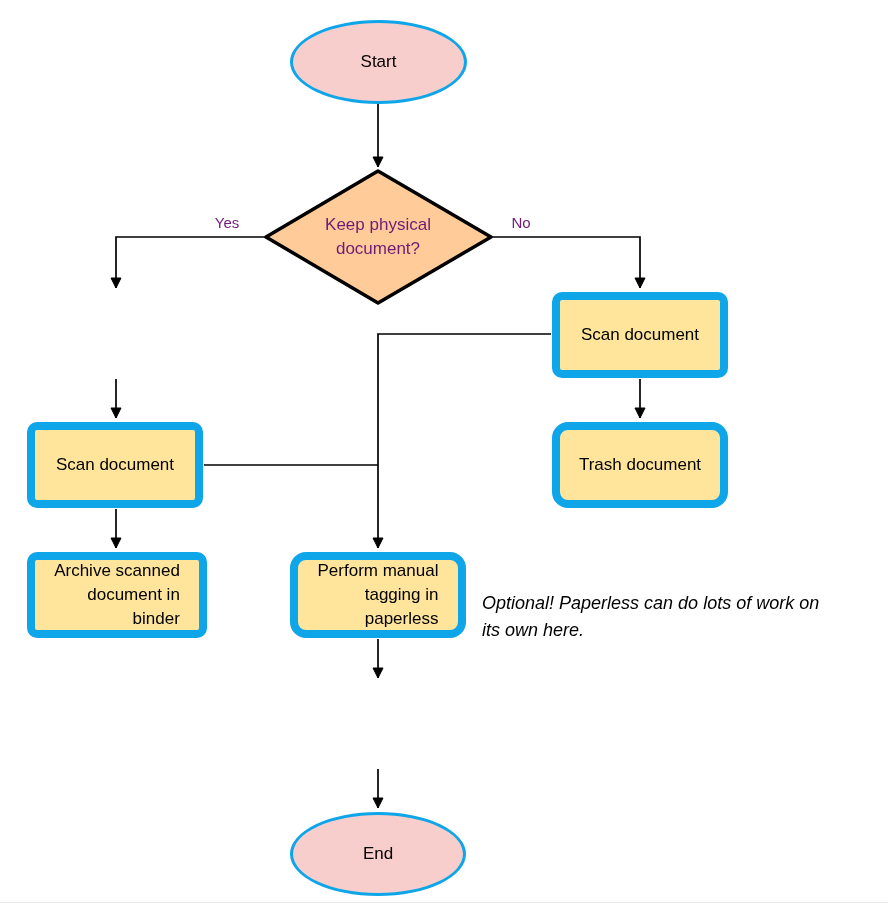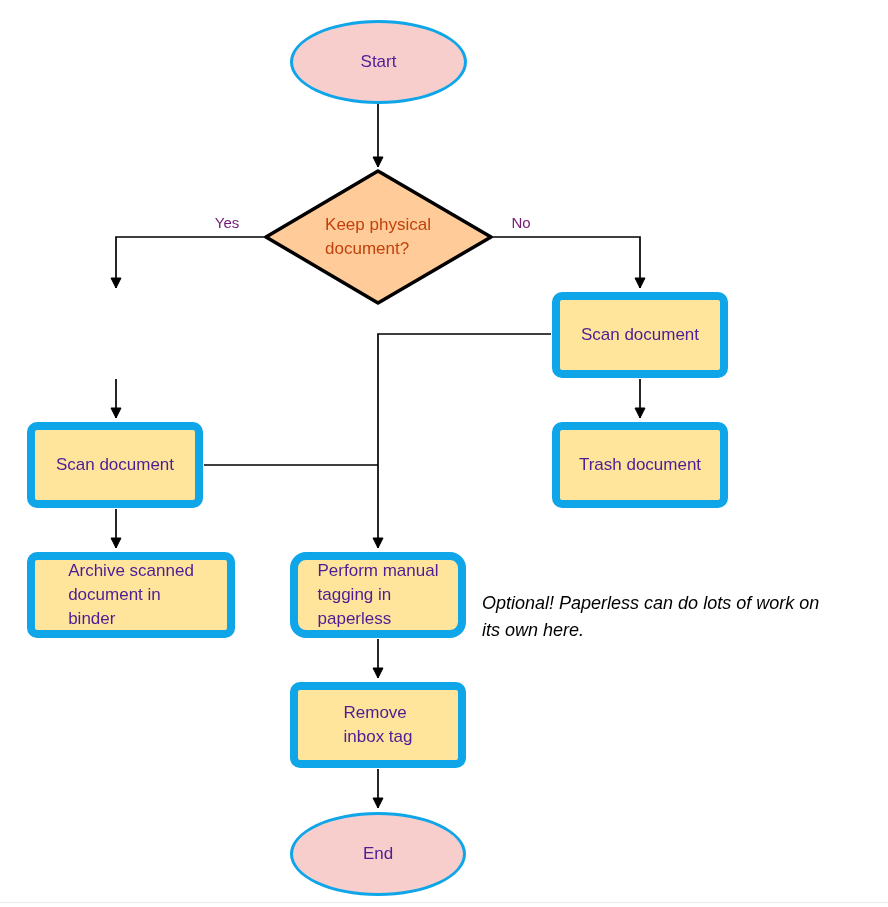--- a/index.html
+++ b/index.html
@@ -24,39 +24,40 @@
   }
   .node {
     position: absolute;
     box-sizing: border-box;
     border: 8px solid #0ea5e9;
     border-radius: 10px;
     background: var(--color-yellow, #FFE59C);
     display: flex;
     align-items: center;
     justify-content: center;
-    text-align: left;
+    text-align: right;
     font-size: 17px;
     line-height: 24px;
-    color: #4c1d95;
+    color: #000000;
     white-space: pre-line;
   }
   .node.terminal {
     border-radius: 50%;
     border-width: 3.5px;
     background: var(--color-pink, #F8CECC);
   }
   .decision-label {
     position: absolute;
     display: flex;
     align-items: center;
     justify-content: center;
+    text-align: center;
     font-size: 17px;
     line-height: 24px;
-    color: #c2410c;
+    color: #701a75;
     white-space: pre-line;
     background: transparent;
   }
   .edge-label {
     position: absolute;
     transform: translate(-50%, -50%);
     font-size: 15px;
     color: #701a75;
     background: #ffffff;
     padding: 0 2px;
@@ -115,41 +116,37 @@
 
   <div class="decision-label" style="left:296px; top:203px; width:164px; height:68px;">Keep physical
 document?</div>
 
   <span class="edge-label" style="left:227px; top:222px;">Yes</span>
   <span class="edge-label" style="left:521px; top:222px;">No</span>
 
   <div class="node" style="left:27px; top:422px; width:176px; height:86px;">
     <span>Scan document</span>
   </div>
-  <div class="node" style="left:27px; top:552px; width:208px; height:86px;">
+  <div class="node" style="left:27px; top:552px; width:180px; height:86px;">
     <span>Archive scanned
 document in
 binder</span>
   </div>
 
   <div class="node" style="left:552px; top:292px; width:176px; height:86px;">
     <span>Scan document</span>
   </div>
-  <div class="node" style="left:552px; top:422px; width:176px; height:86px;">
+  <div class="node" style="left:552px; top:422px; width:176px; height:86px;border-radius:16px;">
     <span>Trash document</span>
   </div>
 
   <div class="node" style="left:290px; top:552px; width:176px; height:86px;border-radius:16px;">
     <span>Perform manual
 tagging in
 paperless</span>
-  </div>
-  <div class="node" style="left:290px; top:682px; width:176px; height:86px;">
-    <span>Remove
-inbox tag</span>
   </div>
 
   <div class="node terminal" style="left:290px; top:812px; width:176px; height:84px;">
     <span>End</span>
   </div>
 
   <div class="note">Optional! Paperless can do lots of work on
 its own here.</div>
 
   <div class="bottom-rule"></div>

